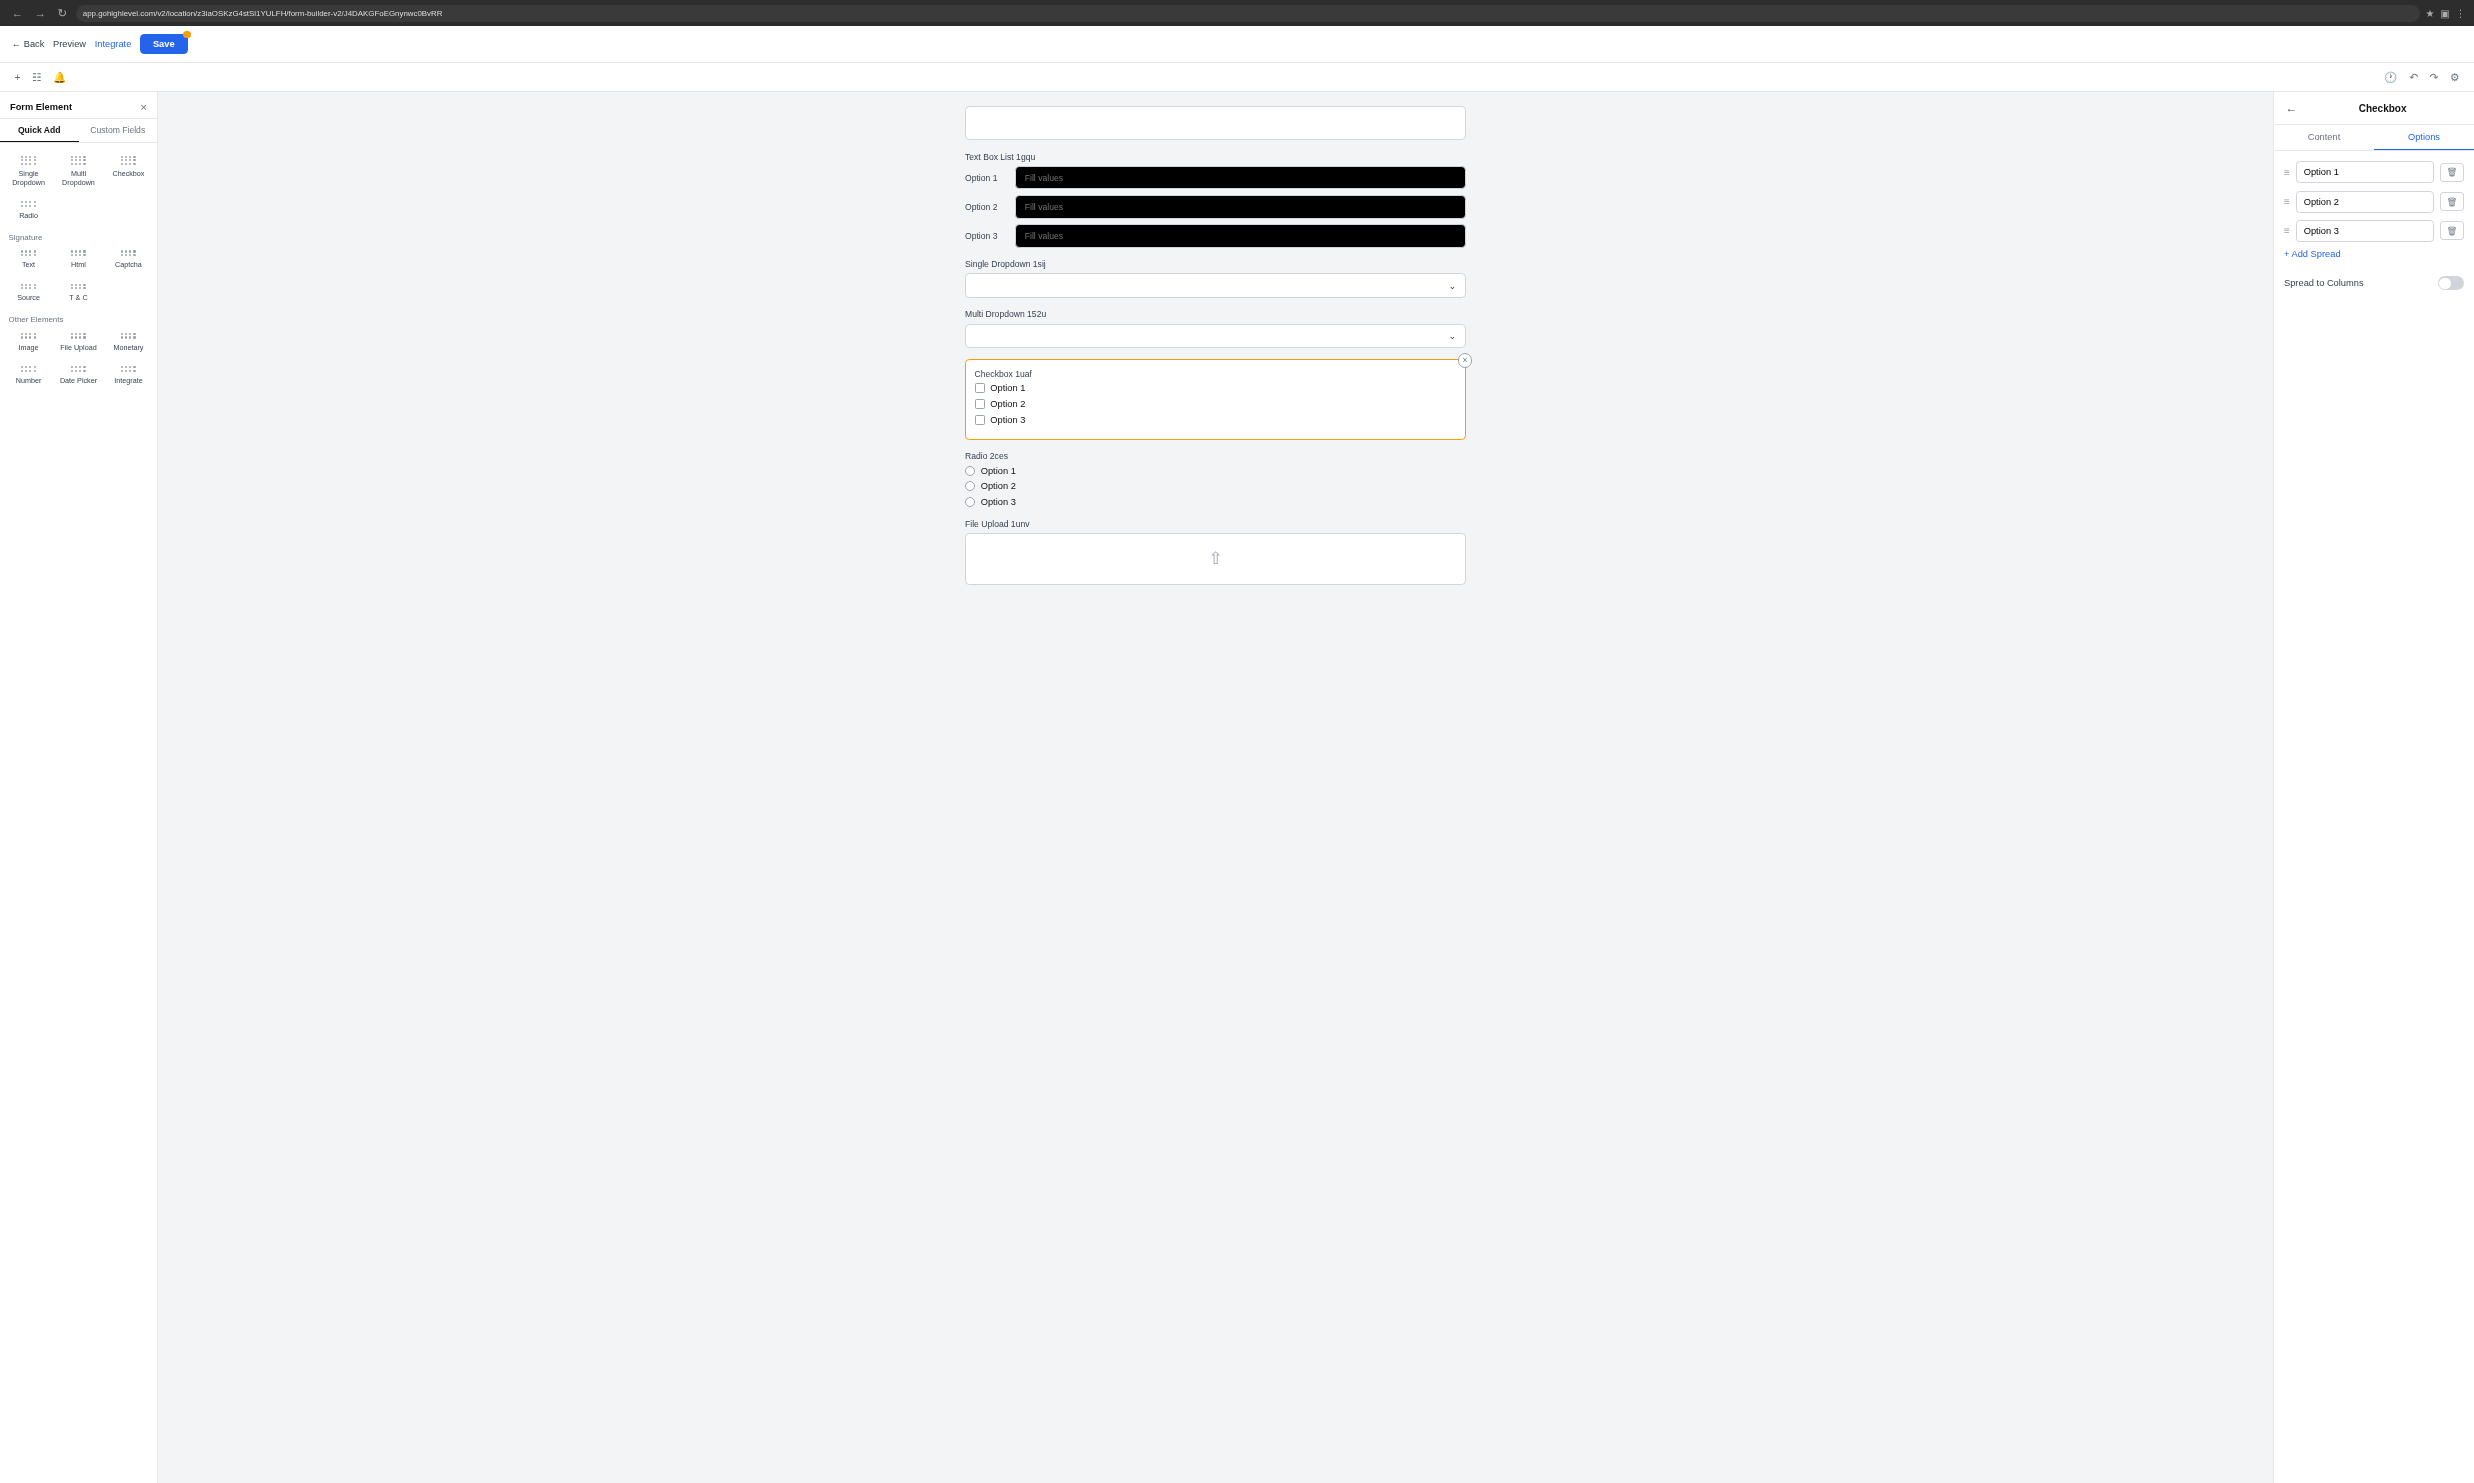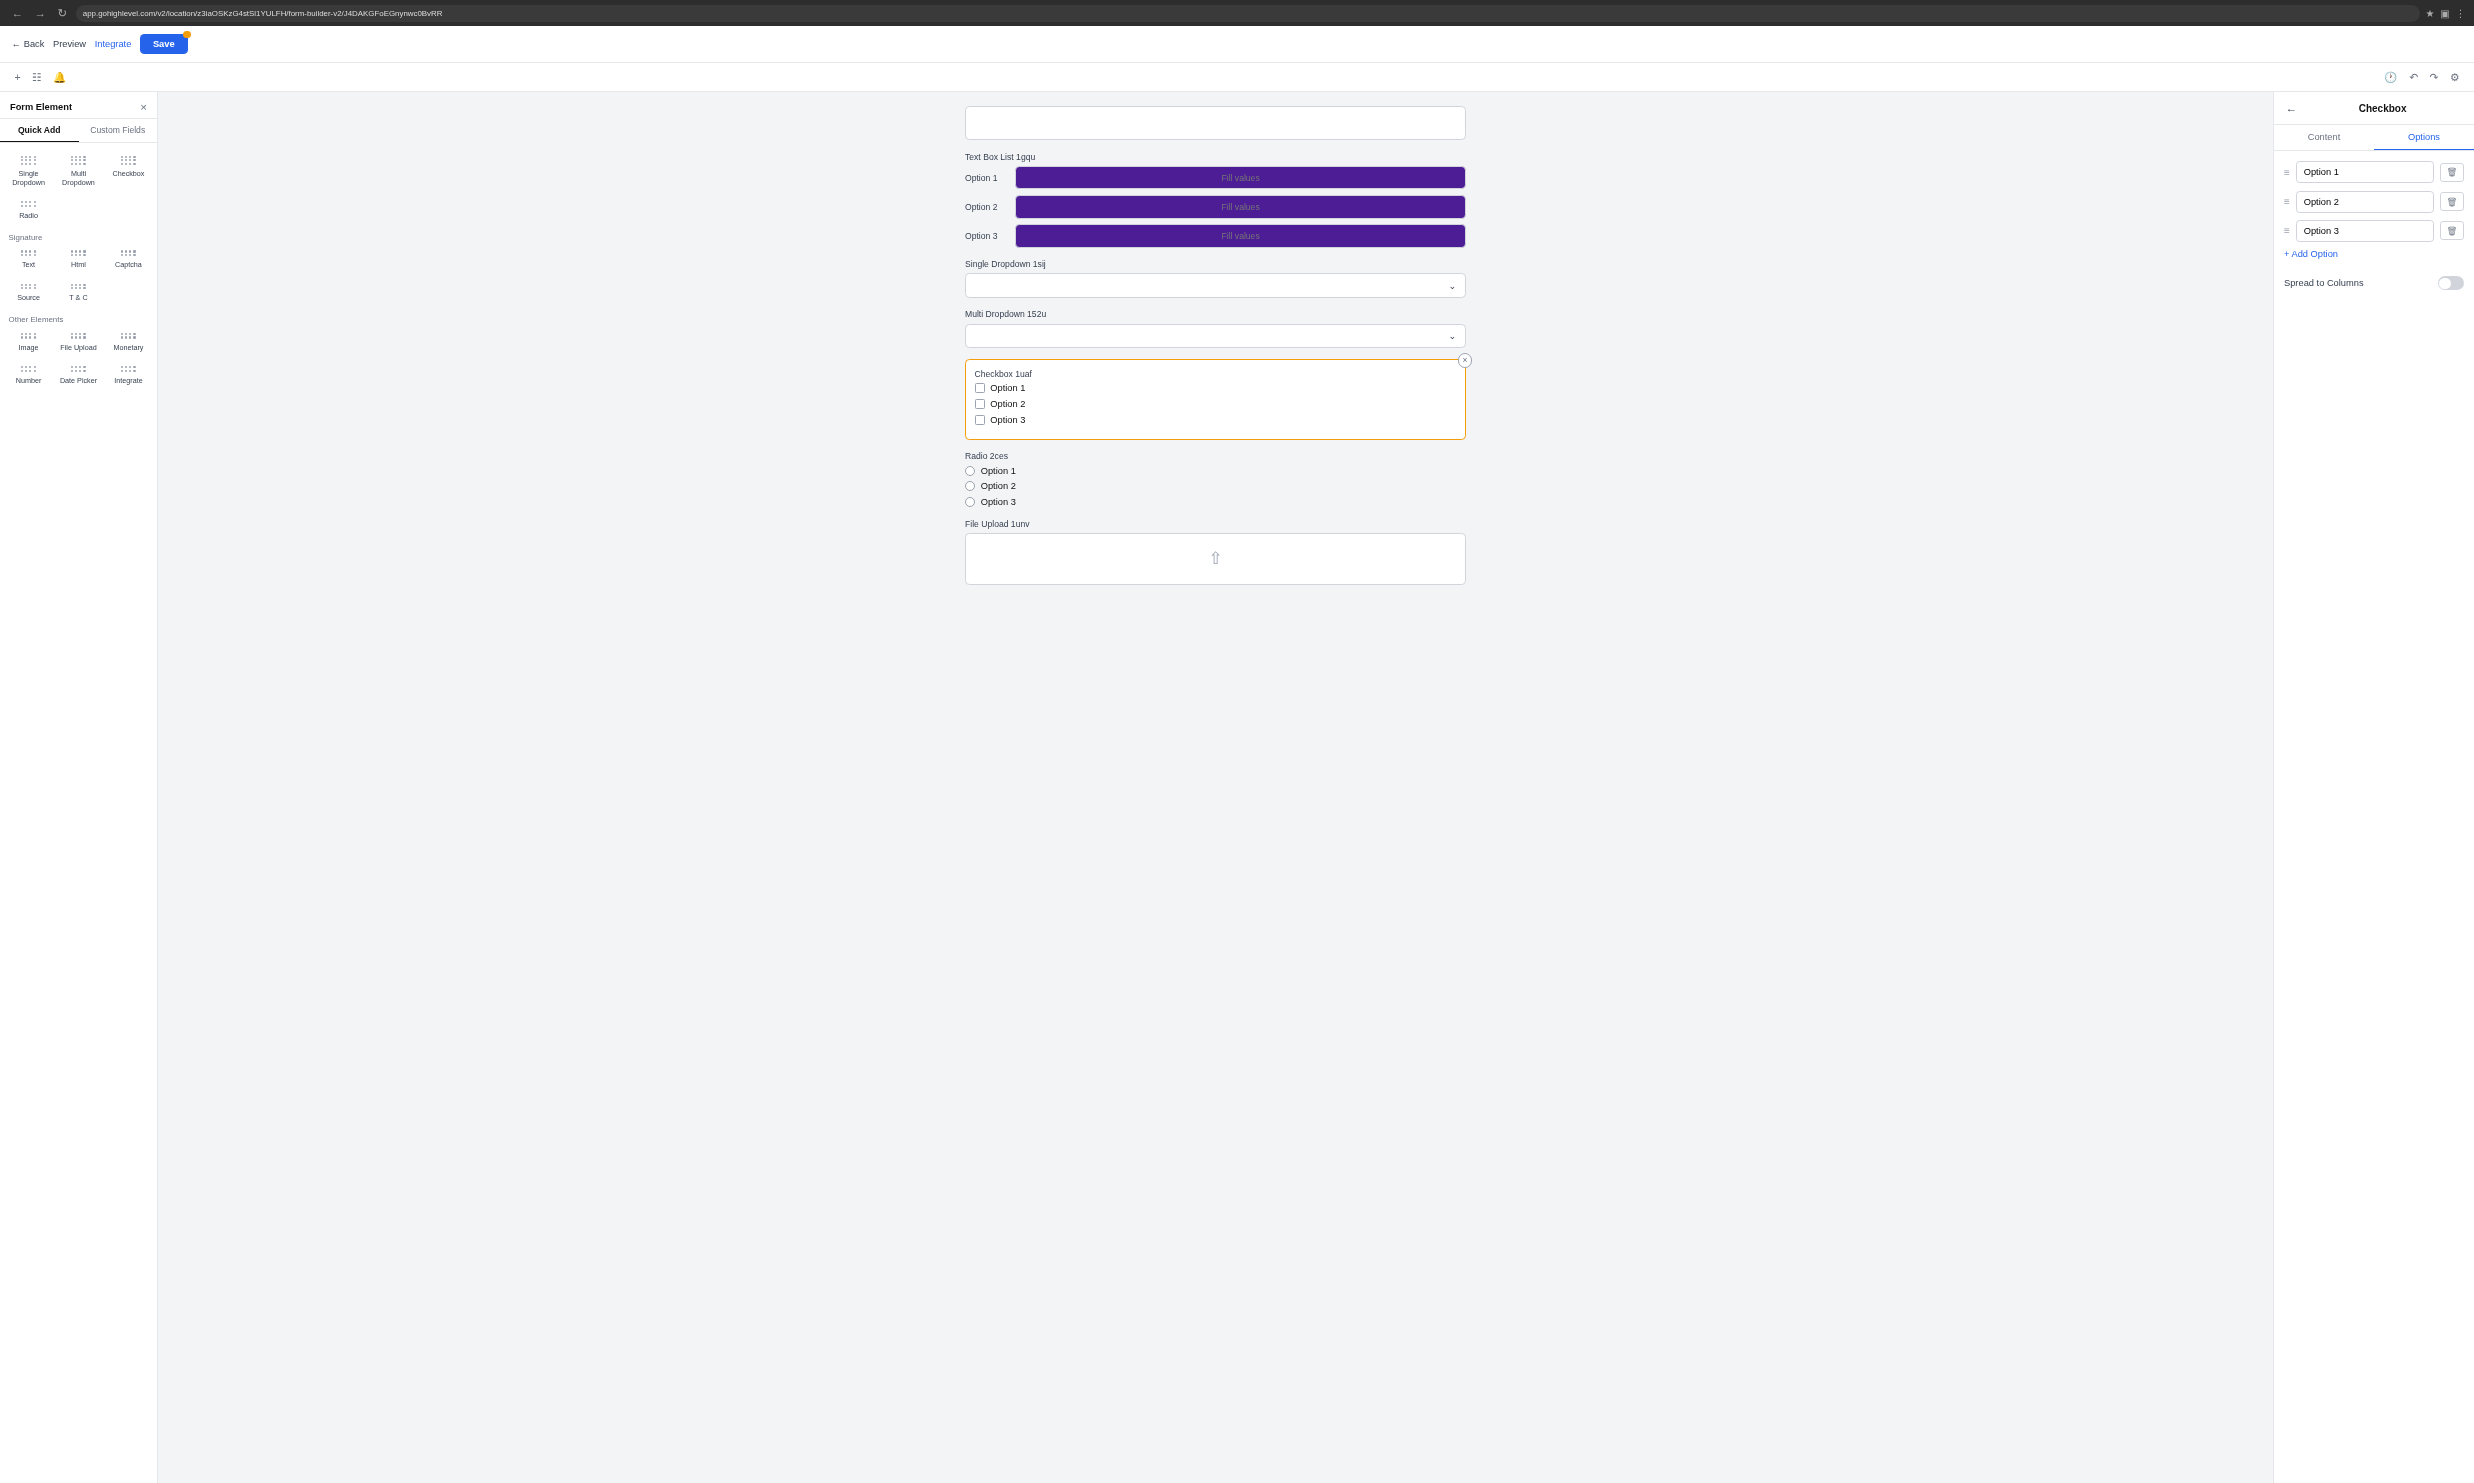--- a/index.html
+++ b/index.html
@@ -143,21 +143,21 @@
     }
     .form-canvas {
       max-width: 501px;
       margin: 0 auto;
     }
 
     
     .form-field { margin-bottom: 11.5px; }
     .field-label { font-size: 8.6px; font-weight: 500; color: #374151; margin-bottom: 4.3px; }
     .fill-input {
-      width: 100%; border: 0.7px solid #d1d5db; border-radius: 4.3px; padding: 5.7px 8.6px; font-size: 8.6px; background: #4c1d95; color: #9ca3af; text-align: center;
+      width: 100%; border: 0.7px solid #d1d5db; border-radius: 4.3px; padding: 5.7px 8.6px; font-size: 8.6px; background: #000000; color: #9ca3af;
     }
     .dropdown-input {
       width: 100%; border: 0.7px solid #d1d5db; border-radius: 4.3px; padding: 5.7px 8.6px; font-size: 9.3px; background: #fff; color: #374151;
       display: flex; align-items: center; justify-content: space-between; cursor: pointer;
     }
 
     .textbox-list { display: flex; flex-direction: column; gap: 5.7px; }
     .textbox-row { display: flex; align-items: center; gap: 7.2px; }
     .textbox-row-label { font-size: 8.6px; color: #374151; min-width: 43px; }
 
@@ -634,21 +634,21 @@
         </button>
       </div>
       <div class="option-row">
         <span class="drag-handle">≡</span>
         <input type="text" class="option-input" value="Option 3" style="">
         <button class="delete-btn">
           <span>🗑</span>
         </button>
       </div>
 
-      <button class="add-option-btn">+ Add Option</button>
+      <button class="add-option-btn">+ Add Spread</button>
 
       <div class="spread-row">
         <span class="spread-label">Spread to Columns</span>
         <div class="toggle">
           <div class="toggle-thumb"></div>
         </div>
       </div>
 
     </div>
   </div>

